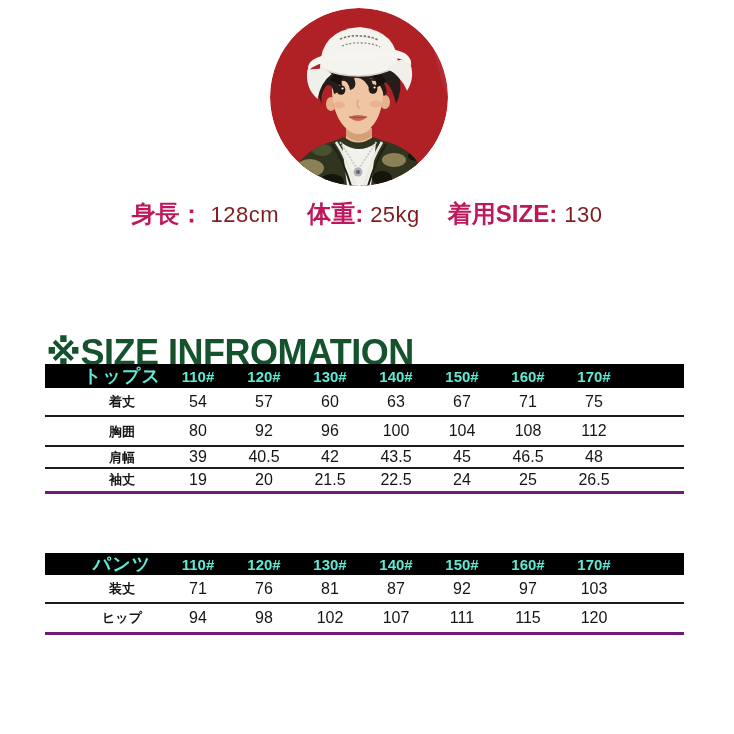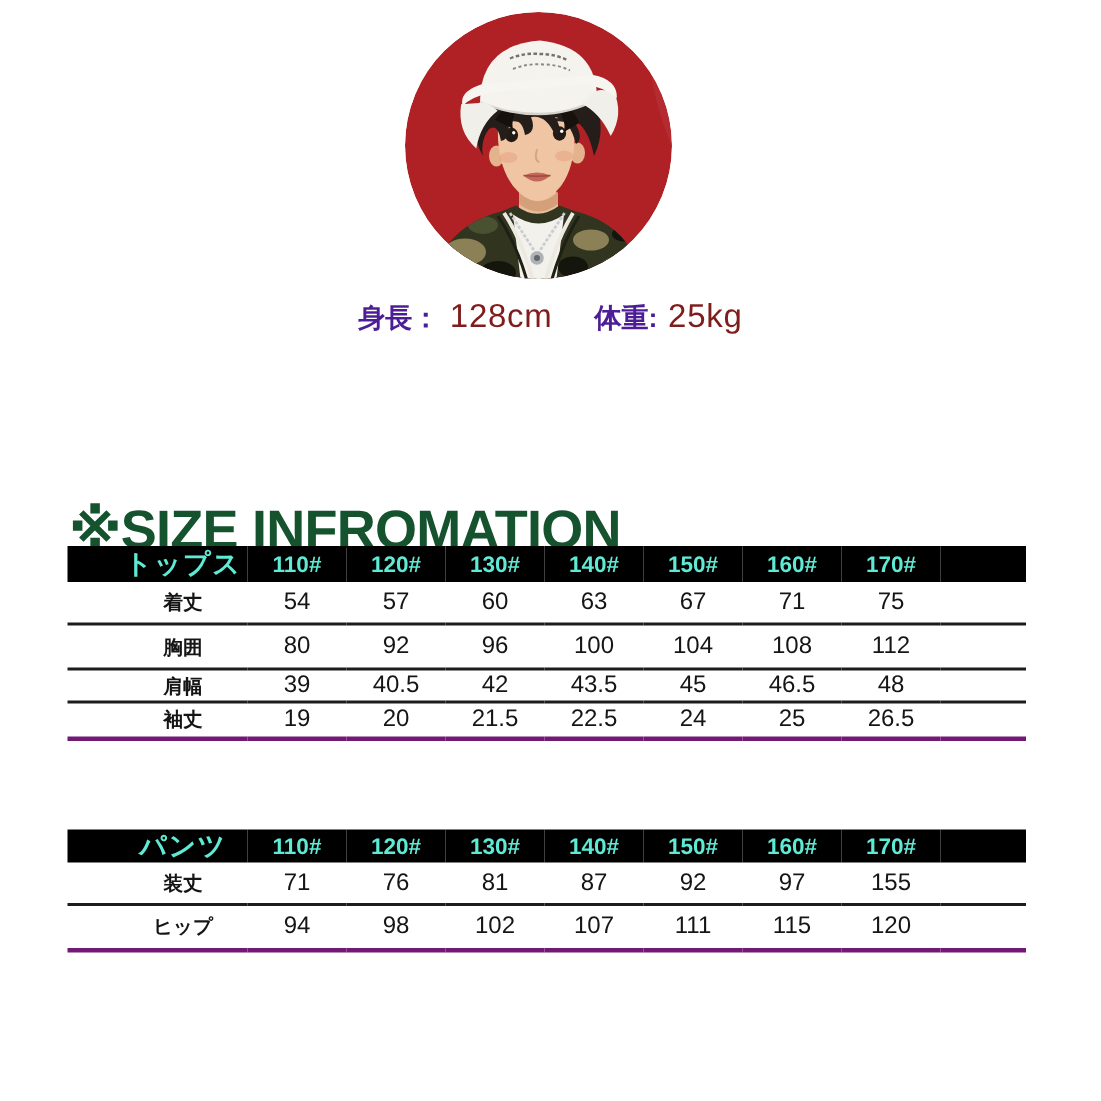--- a/index.html
+++ b/index.html
@@ -22,21 +22,21 @@
   .photo-circle svg { display:block; width:100%; height:100%; }
 
   
   .stats-line {
     position:absolute; left:0; right:0; top:198px;
     display:flex; justify-content:center; align-items:baseline;
     gap:28px;
     white-space:nowrap;
   }
   .stat { display:flex; align-items:baseline; }
-  .stat .lbl { font-weight:700; font-size:18px; color:#4c1d95; }
+  .stat .lbl { font-weight:700; font-size:24px; color:#be185d; }
   .stat .val { font-weight:400; font-size:22px; color:#7f1d1d; margin-left:7px; letter-spacing:0.5px; }
 
   
   .size-title {
     position:absolute; left:46px; top:332px;
     font-size:36px; font-weight:700; color:#14532d;
     letter-spacing:-0.5px;
   }
 
   
@@ -177,20 +177,24 @@
 
 <div class="stats-line">
   <div class="stat">
     <span class="lbl">身長：</span>
     <span class="val">128cm</span>
   </div>
   <div class="stat">
     <span class="lbl">体重:</span>
     <span class="val">25kg</span>
   </div>
+  <div class="stat">
+    <span class="lbl">着用SIZE:</span>
+    <span class="val">130</span>
+  </div>
 </div>
 
 <div class="size-title">※SIZE INFROMATION</div>
 
 <table class="size-table" id="table-tops">
   <thead>
       <tr>
         <th class="col-label">トップス</th>
         <th class="col-size">110#</th>
         <th class="col-size">120#</th>
@@ -266,21 +270,21 @@
     </thead>
   <tbody>
       <tr>
         <td class="row-label">装丈</td>
         <td>71</td>
         <td>76</td>
         <td>81</td>
         <td>87</td>
         <td>92</td>
         <td>97</td>
-        <td>155</td>
+        <td>103</td>
         <td class="col-spacer"></td>
       </tr>
       <tr>
         <td class="row-label">ヒップ</td>
         <td>94</td>
         <td>98</td>
         <td>102</td>
         <td>107</td>
         <td>111</td>
         <td>115</td>

